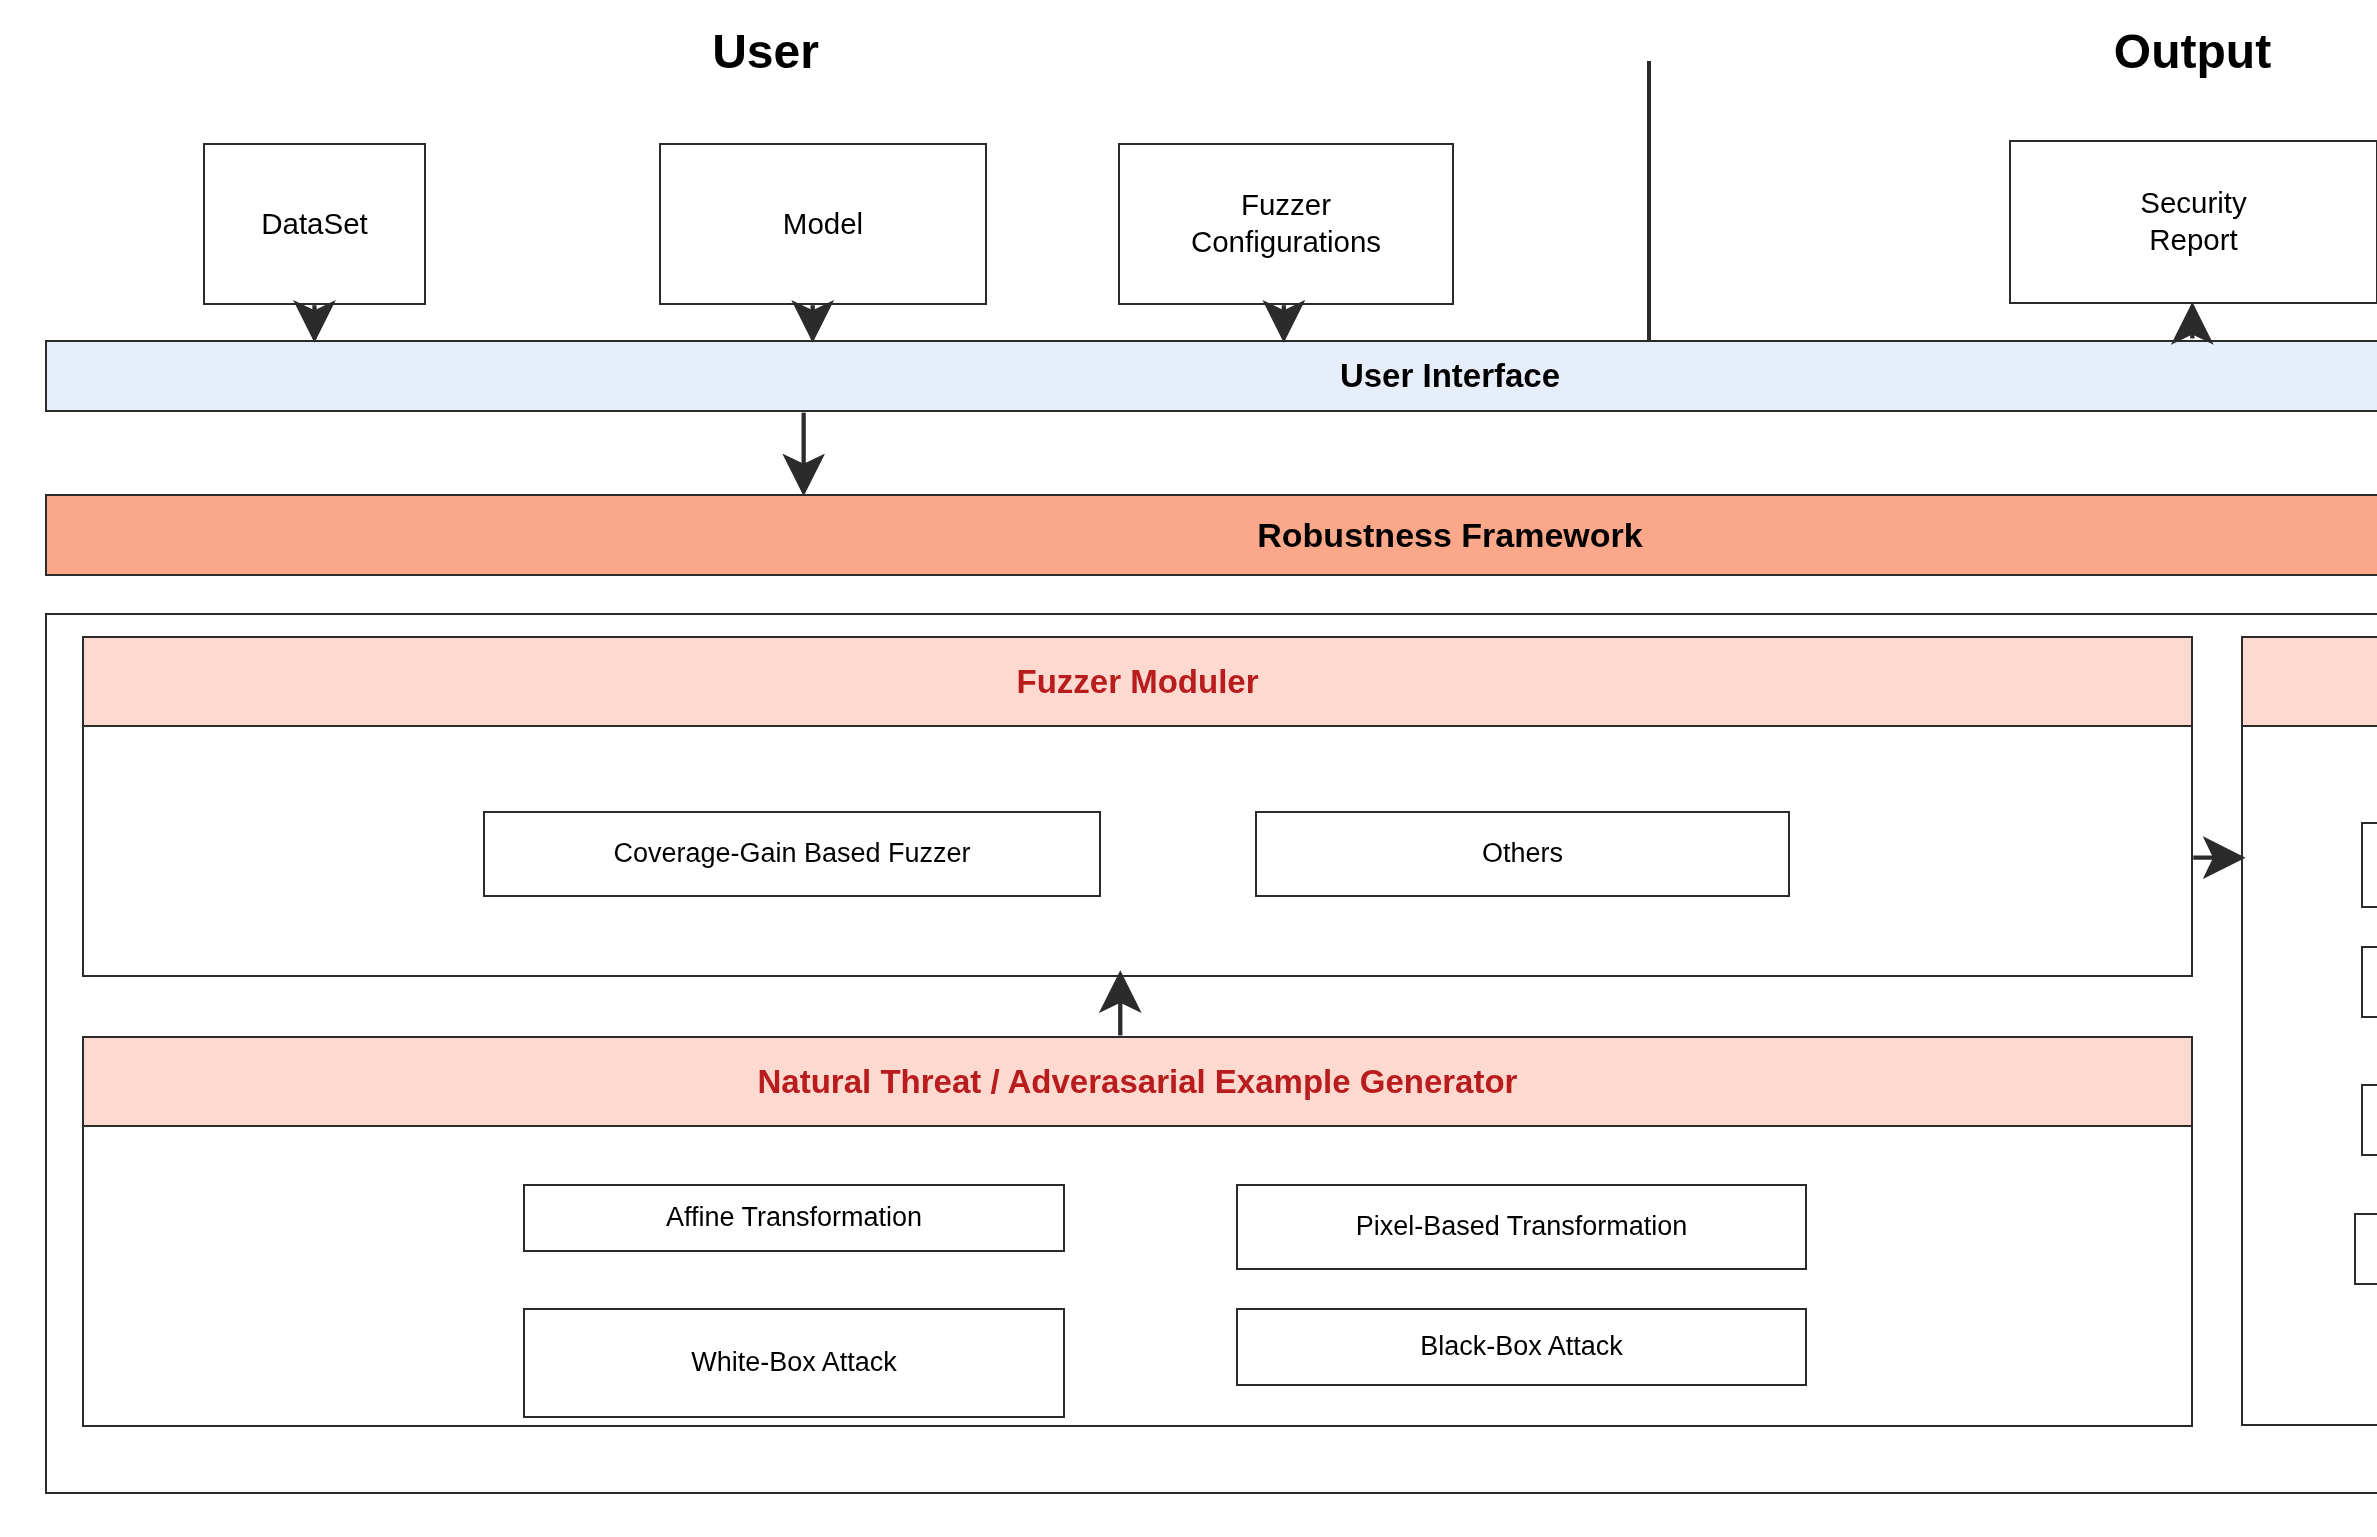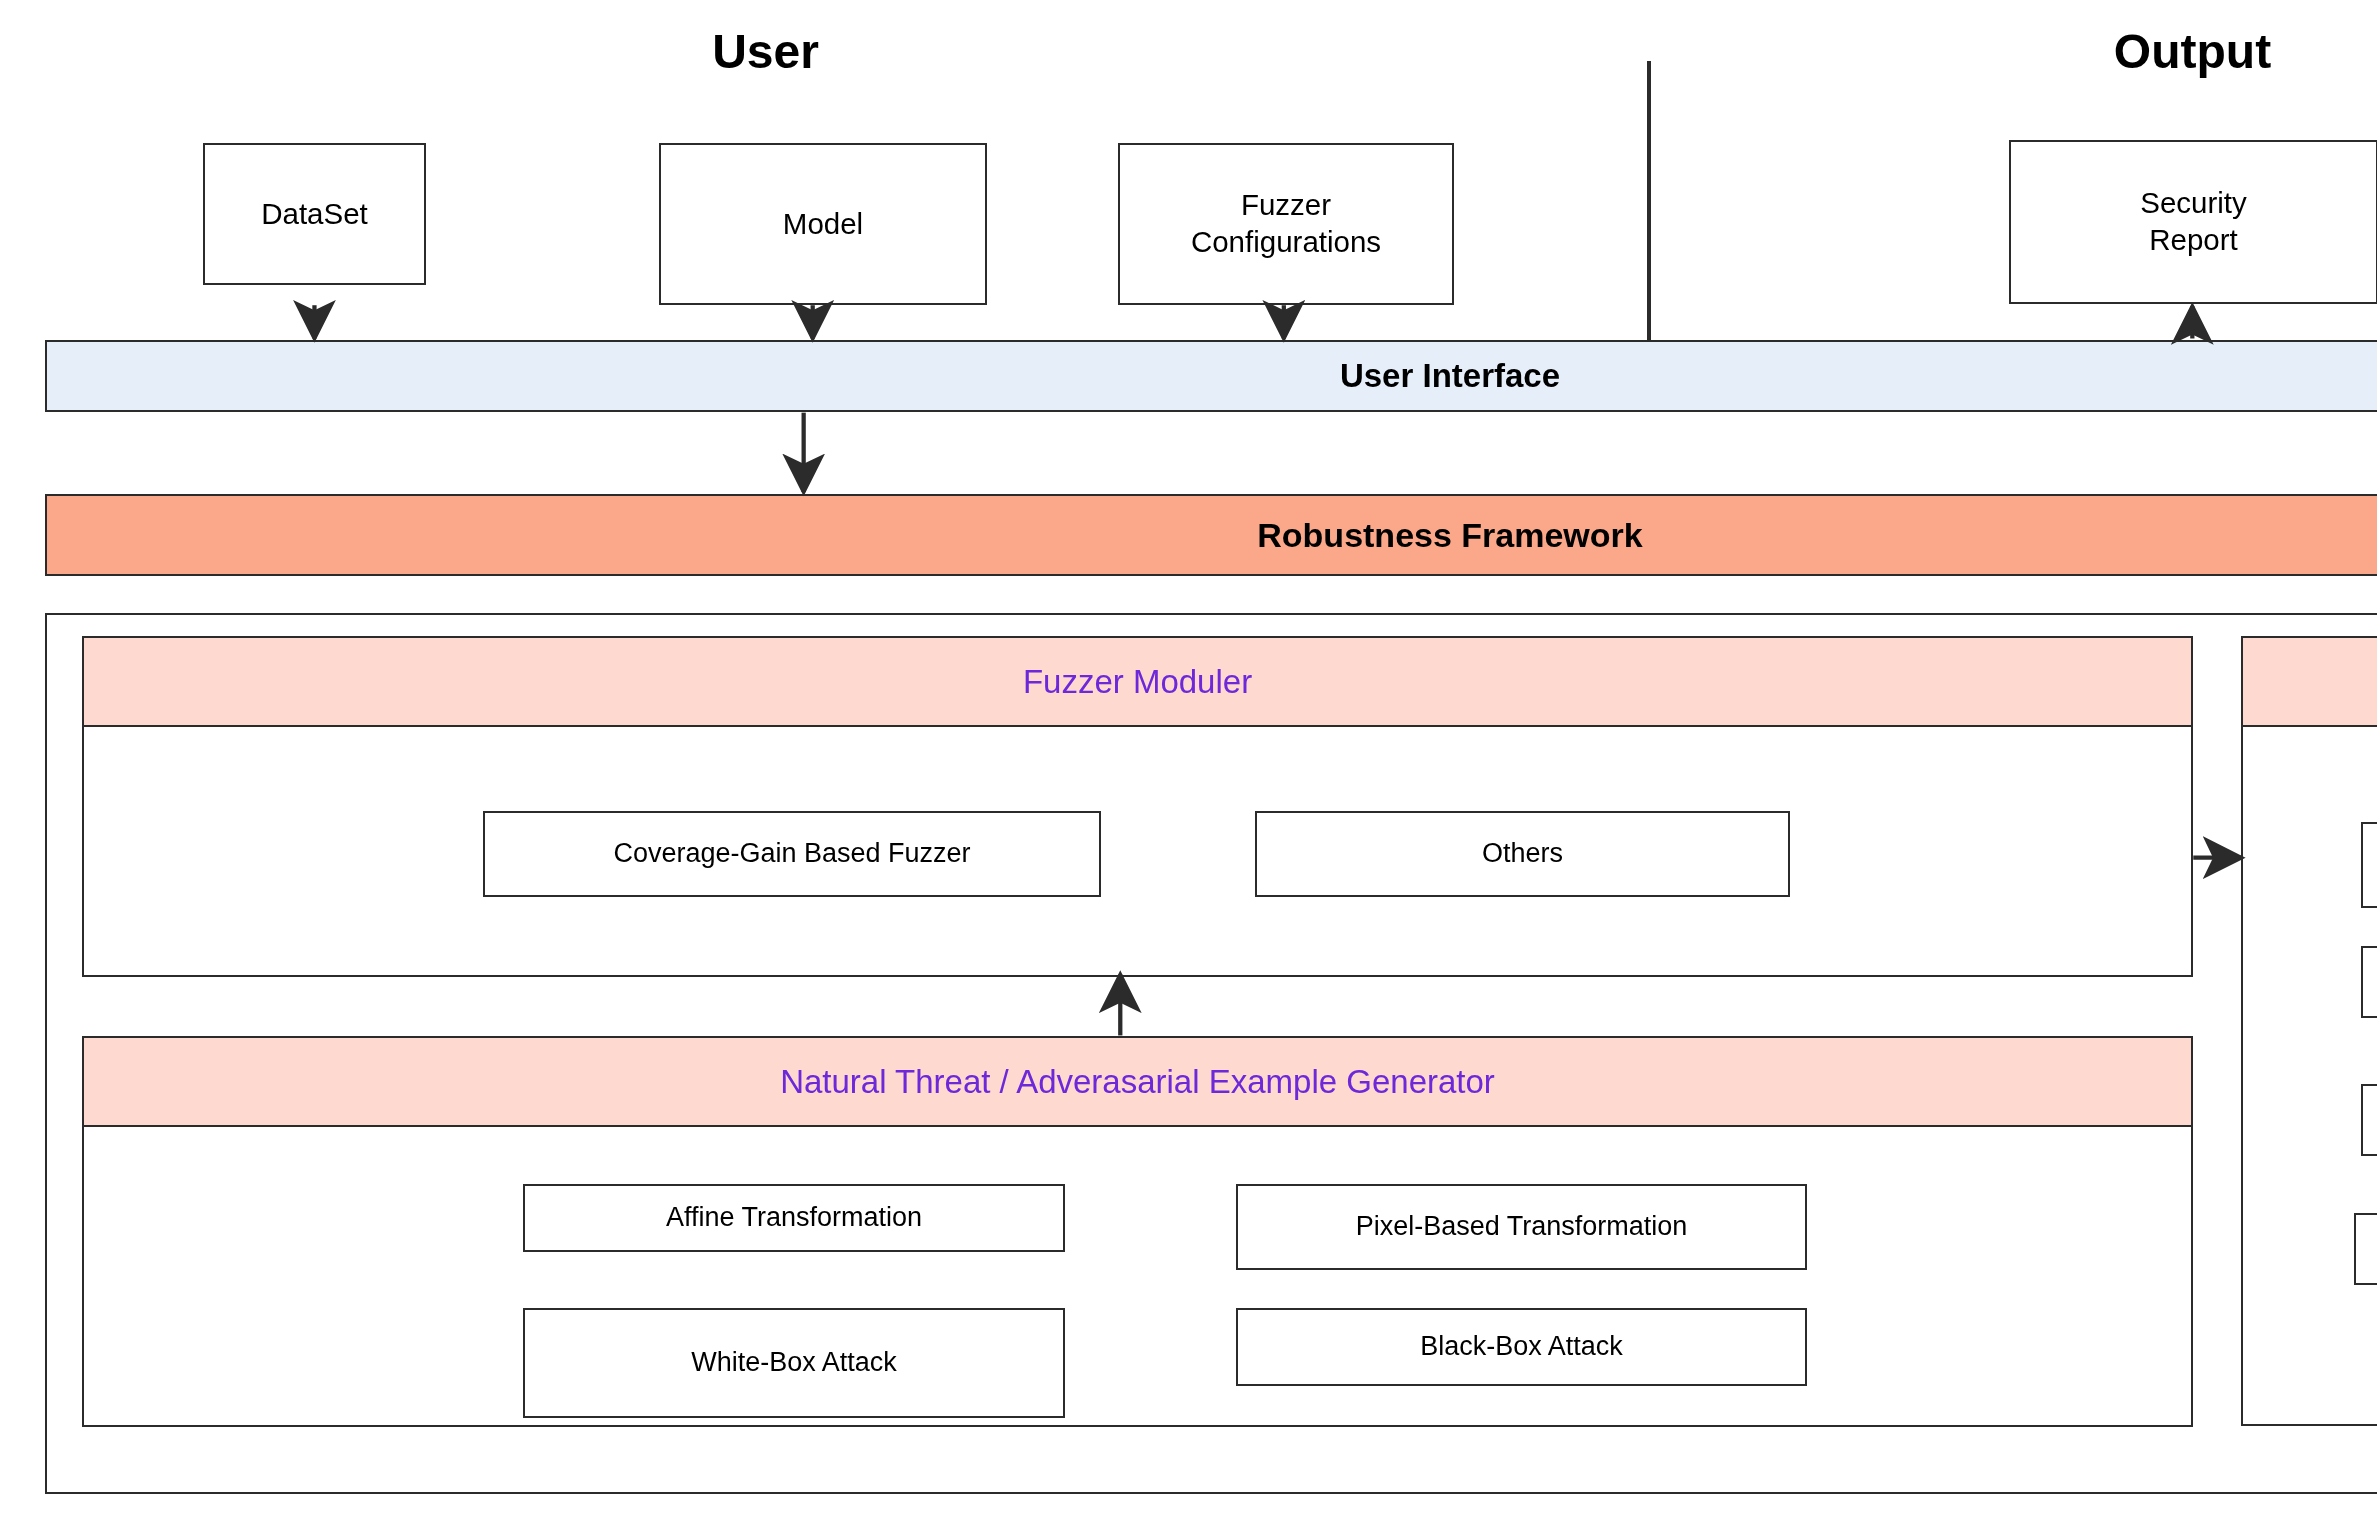--- a/index.html
+++ b/index.html
@@ -52,22 +52,22 @@
     position: absolute;
     left: 0;
     top: 0;
     right: 0;
     box-sizing: border-box;
     border-bottom: 2.9px solid #2b2b2b;
     display: flex;
     align-items: center;
     justify-content: center;
     text-align: center;
-    font-weight: normal;
-    color: #6d28d9;
+    font-weight: bold;
+    color: #b91c1c;
   }
   .section-title {
     position: absolute;
     font-weight: bold;
     color: #000000;
     text-align: center;
     white-space: nowrap;
   }
   .divider {
     position: absolute;
@@ -82,21 +82,21 @@
     width: 2899px;
     height: 1537px;
     pointer-events: none;
   }
 
   
   .title-input  { left: 618px; top: 24px;  width: 295px;  font-size: 48px; }
   .title-output { left: 2045px; top: 24px;  width: 295px;  font-size: 48px; }
 
   .io-box { font-size: 29.5px; }
-  .box-dataset  { left: 203px;  top: 143px;  width: 223px; height: 142px; }
+  .box-dataset  { left: 203px;  top: 143px;  width: 223px; height: 162px; }
   .box-model    { left: 659px; top: 143px;  width: 328px; height: 162px; }
   .box-fuzzcfg  { left: 1118px; top: 143px;  width: 336px; height: 162px; }
   .box-security { left: 2009px; top: 140px;  width: 369px; height: 164px; }
 
   .vdivider { left: 1647px; top: 61px; width: 3.8px; height: 283px; }
 
   .band-ui {
     left: 45px;  top: 340px;  width: 2810px; height: 72px;
     background: #e6eef9; font-size: 33px;
   }

